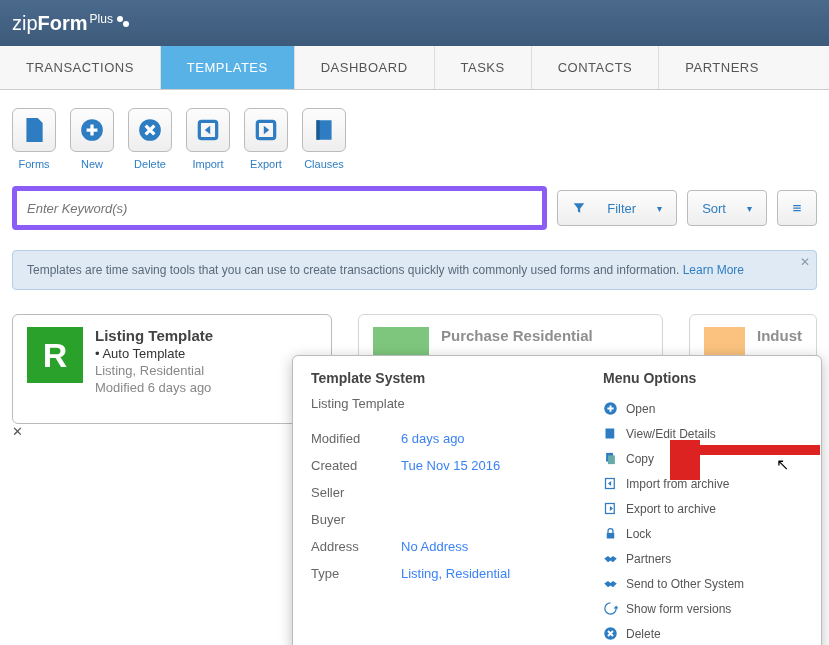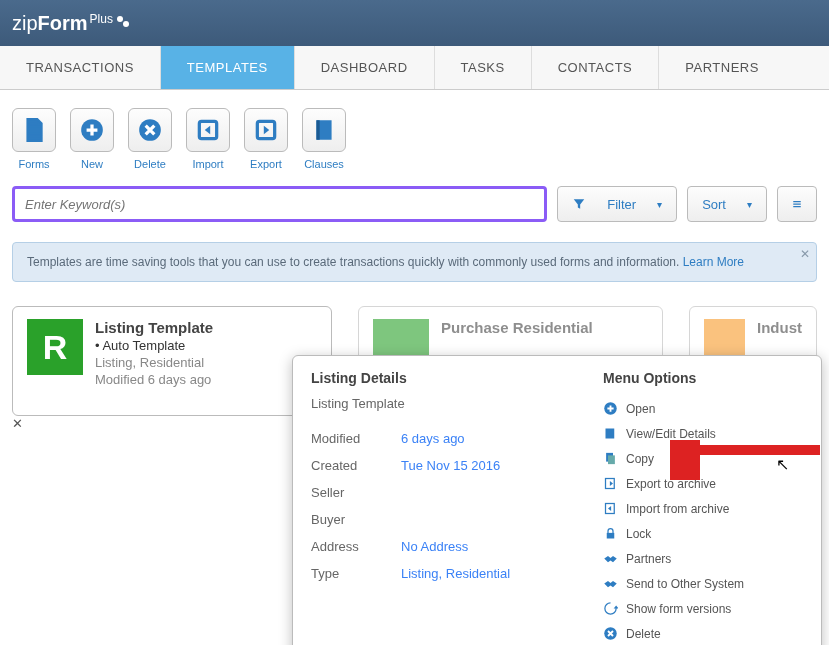--- a/index.html
+++ b/index.html
@@ -18,21 +18,21 @@
   .nav-item.active { background: #58b2e6; color: #fff; }
   .nav-item:last-child { border-right: none; }
 
   .toolbar { display: flex; gap: 14px; padding: 18px 12px 10px; }
   .tool-btn { display: flex; flex-direction: column; align-items: center; gap: 6px; cursor: pointer; }
   .tool-btn .icon-box { width: 44px; height: 44px; border: 1px solid #bbb; border-radius: 6px; background: linear-gradient(#fdfdfd,#eee); display:flex; align-items:center; justify-content:center;}
   .tool-btn .icon-box svg { fill: #2e7dc2; }
   .tool-btn .lbl { font-size: 11px; color: #2e7dc2; }
 
   .filter-row { display:flex; gap:10px; padding: 6px 12px; align-items:center;}
-  .search-input { flex:1; height:36px; border:3px solid #8b5cf6; border-radius:4px; padding:0 10px; font-size:13px; color:#888; font-style:italic;}
+  .search-input { flex:1; height:44px; border:5px solid #8b5cf6; border-radius:4px; padding:0 10px; font-size:13px; color:#888; font-style:italic;}
   .pill-btn { height:36px; border:1px solid #bbb; border-radius:4px; background:linear-gradient(#fdfdfd,#eee); padding:0 14px; display:flex; align-items:center; gap:21px; color:#2e7dc2; font-size:13px; cursor:pointer;}
   .pill-btn .caret { font-size:10px; color:#2e7dc2;}
   .pill-btn svg { fill:#2e7dc2;}
   .menu-pill { width:40px; justify-content:center;}
 
   .info-banner { margin: 14px 12px 0; background:#dfeaf5; border:1px solid #b5cfe6; border-radius:4px; padding:12px 14px; font-size:12px; color:#5a6a7a; position:relative;}
   .info-banner a { color:#2e7dc2; text-decoration:none;}
   .info-banner .close-x { position:absolute; right:6px; top:4px; color:#89a; cursor:pointer; font-size:12px;}
 
   .cards-row { display:flex; gap:26px; padding: 24px 12px 0; position:relative;}
@@ -190,21 +190,21 @@
   <div class="card c3" style="width:130px">
     <div class="thumb" style="background:#f79a2a"></div>
     <div class="meta">
         <span class="title">Indust</span>
       </div>
   </div>
 </div>
 
 <div class="popup">
   <div class="details-col">
-    <h3>Listing Details</h3>
+    <h3>Template System</h3>
     <div class="tname">Listing Template</div>
     <table>
       <tbody>
           <tr>
             <td>Modified</td>
             <td>6 days ago</td>
           </tr>
       <tr>
             <td>Created</td>
             <td>Tue Nov 15 2016</td>
@@ -247,30 +247,30 @@
       <li>
           <svg viewBox="0 0 24 24">
             <rect x="5" y="3" width="11" height="14"></rect>
             <rect x="8" y="7" width="11" height="14" fill="#6aa"></rect>
           </svg>
           <span>Copy</span>
         </li>
       <li>
           <svg viewBox="0 0 24 24">
             <rect x="4" y="4" width="14" height="16" fill="none" stroke="#2e7dc2" stroke-width="2"></rect>
+            <path d="M13 8l-5 4 5 4z"></path>
+          </svg>
+          <span>Import from archive</span>
+        </li>
+      <li>
+          <svg viewBox="0 0 24 24">
+            <rect x="4" y="4" width="14" height="16" fill="none" stroke="#2e7dc2" stroke-width="2"></rect>
             <path d="M11 8l5 4-5 4z"></path>
           </svg>
           <span>Export to archive</span>
-        </li>
-      <li>
-          <svg viewBox="0 0 24 24">
-            <rect x="4" y="4" width="14" height="16" fill="none" stroke="#2e7dc2" stroke-width="2"></rect>
-            <path d="M13 8l-5 4 5 4z"></path>
-          </svg>
-          <span>Import from archive</span>
         </li>
       <li>
           <svg viewBox="0 0 24 24">
             <rect x="6" y="11" width="12" height="9"></rect>
             <path d="M8 11V8a4 4 0 018 0v3" fill="none" stroke="#2e7dc2" stroke-width="2"></path>
           </svg>
           <span>Lock</span>
         </li>
       <li>
           <svg viewBox="0 0 24 24">

